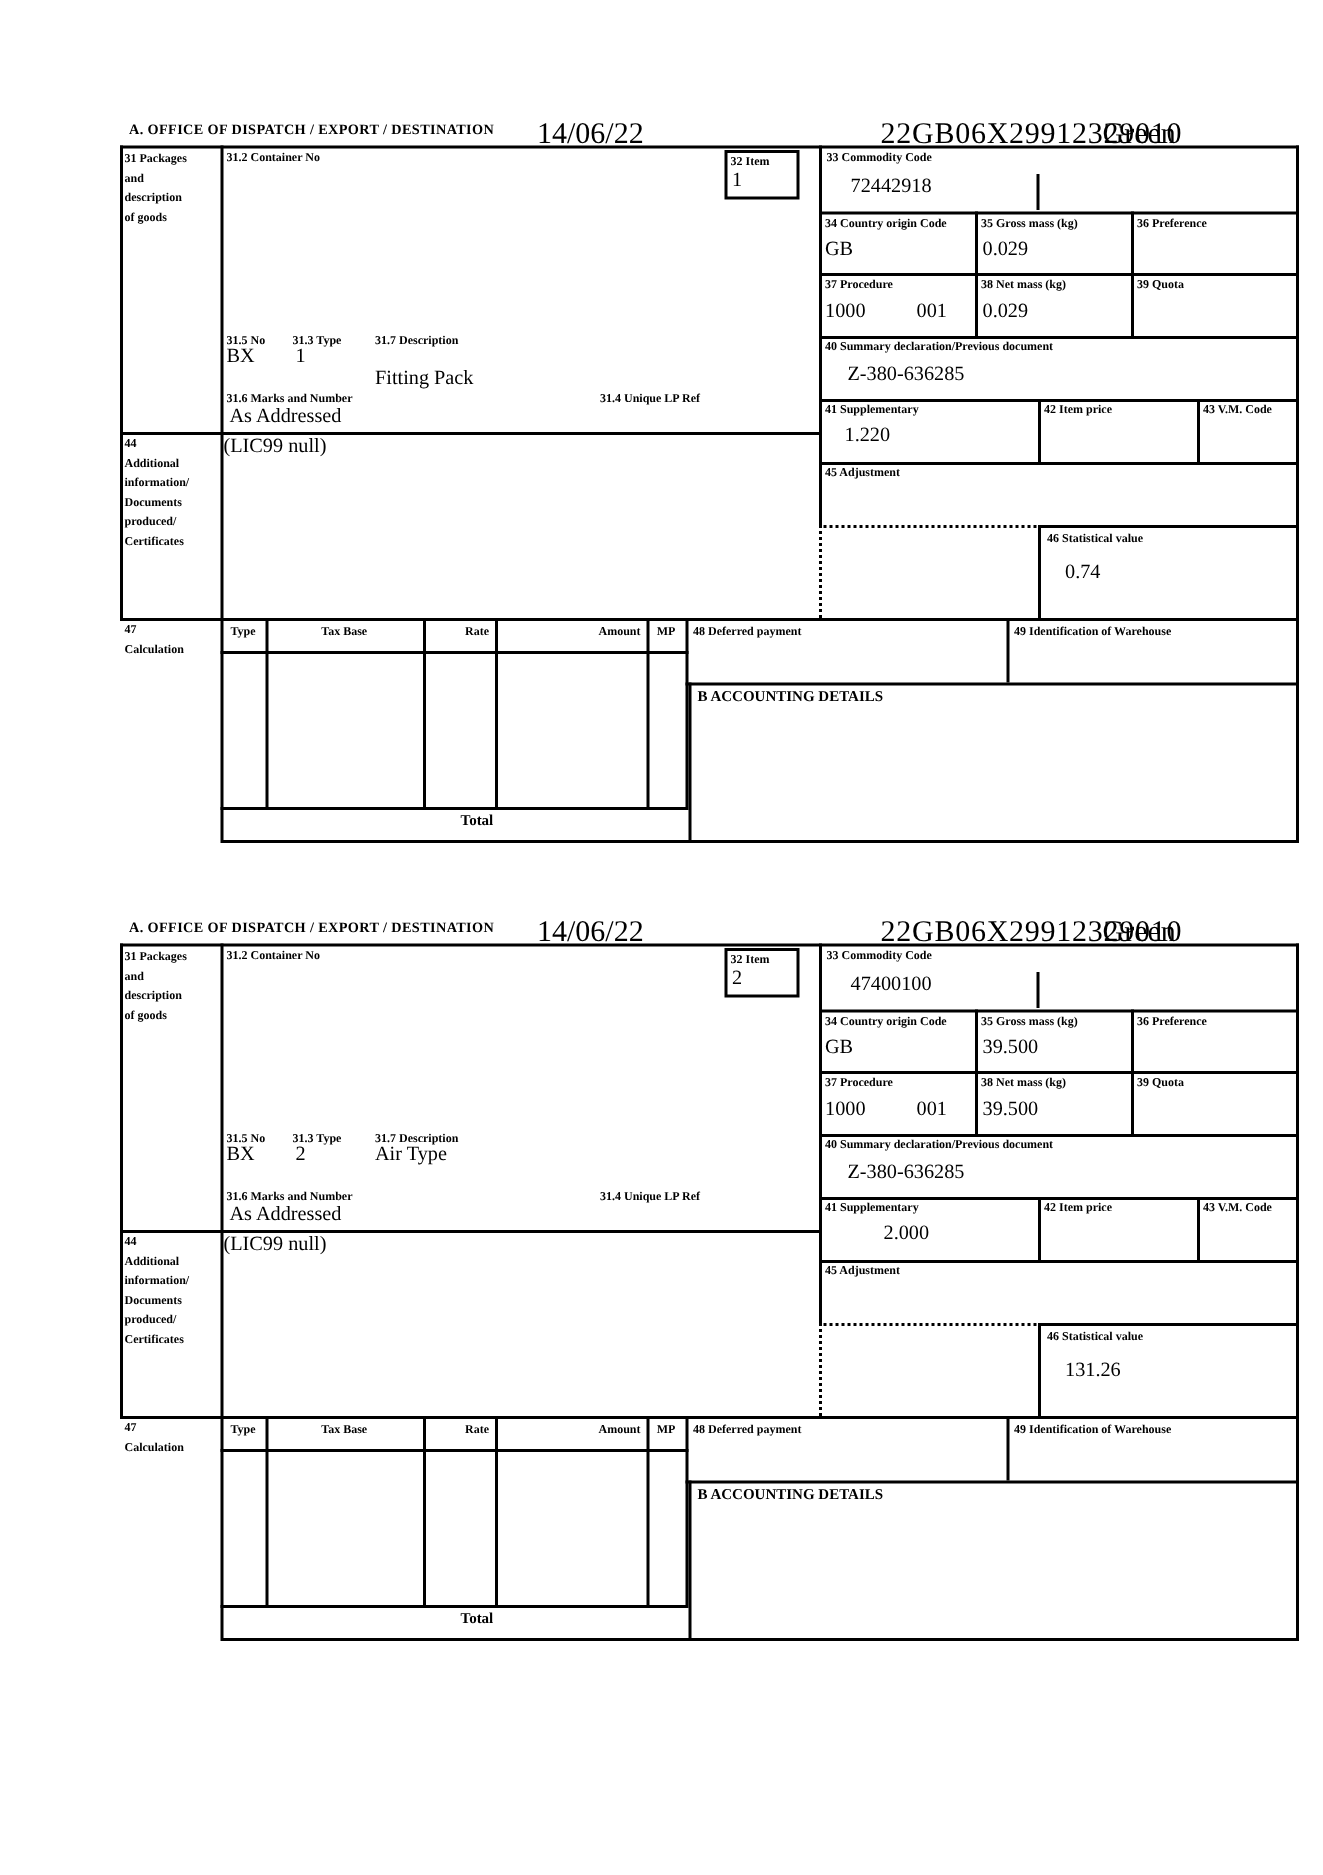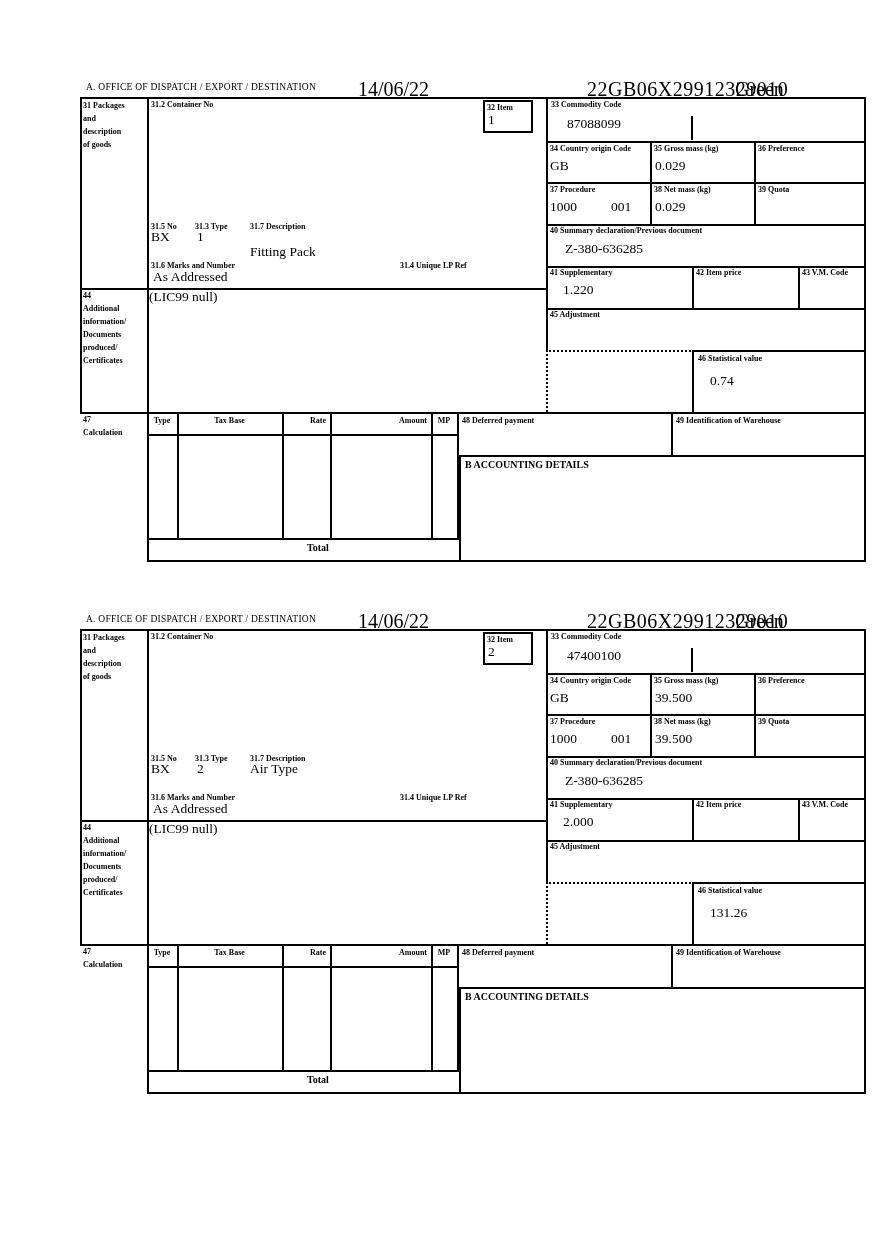--- a/index.html
+++ b/index.html
@@ -6,21 +6,21 @@
   html,body { width:882px; height:1250px; background:#ffffff; }
   body { position:relative; font-family:"Liberation Serif","DejaVu Serif",serif; color:#000; overflow:hidden; }
   .form { position:absolute; left:80px; width:786px; height:490px; }
   .h { position:absolute; display:block; height:0; border-top:2px solid #000; }
   .v { position:absolute; display:block; width:0; border-left:2px solid #000; }
   .dh { border-top:2px dotted #000; }
   .dv { border-left:2px dotted #000; }
   .lbl { position:absolute; font-weight:bold; font-size:8px; line-height:10px; white-space:nowrap; }
   .lblB { position:absolute; font-weight:bold; font-size:10px; white-space:nowrap; }
   .val { position:absolute; font-size:13.5px; line-height:15px; white-space:nowrap; }
-  .hdrL { position:absolute; font-weight:normal; font-size:9.5px; letter-spacing:0.25px; white-space:nowrap; }
+  .hdrL { position:absolute; font-weight:bold; font-size:9.5px; letter-spacing:0.25px; white-space:nowrap; }
   .hdrV { position:absolute; font-size:20px; white-space:nowrap; }
   .ctr { text-align:center; }
   .rgt { text-align:right; }
   .box32 { position:absolute; left:403px; top:22px; width:50px; height:33px; border:2px solid #000; }
 </style>
 </head>
 <body>
 
 <div id="forms-root">
 <div class="form" style="top: 78px;">
@@ -68,21 +68,21 @@
   <div class="lbl" style="left:3px;top:36px">and</div>
   <div class="lbl" style="left:3px;top:49px">description</div>
   <div class="lbl" style="left:3px;top:62px">of goods</div>
 
   <div class="lbl" style="left:71px;top:22px">31.2 Container No</div>
   <div class="box32">
     <div class="lbl" style="left:2px;top:1px">32 Item</div>
     <div class="val" style="left:3px;top:10px">1</div>
   </div>
   <div class="lbl" style="left:471px;top:22px">33 Commodity Code</div>
-  <div class="val" style="left:487px;top:38px">87088099</div>
+  <div class="val" style="left:487px;top:38px">72442918</div>
 
   <div class="lbl" style="left:71px;top:144px">31.5 No</div>
   <div class="lbl" style="left:115px;top:144px">31.3 Type</div>
   <div class="lbl" style="left:170px;top:144px">31.7 Description</div>
   <div class="val" style="left:71px;top:151px">BX</div>
   <div class="val" style="left:117px;top:151px">1</div>
   <div class="val" style="left:170px;top:166px">Fitting Pack</div>
 
   <div class="lbl" style="left:71px;top:183px">31.6 Marks and Number</div>
   <div class="lbl" style="left:320px;top:183px">31.4 Unique LP Ref</div>
@@ -206,21 +206,21 @@
   <div class="lbl" style="left:470px;top:107px">37 Procedure</div>
   <div class="lbl" style="left:574px;top:107px">38 Net mass (kg)</div>
   <div class="lbl" style="left:678px;top:107px">39 Quota</div>
   <div class="val" style="left:470px;top:121px">1000</div>
   <div class="val" style="left:531px;top:121px">001</div>
   <div class="val" style="left:575px;top:121px">39.500</div>
 
   <div class="lbl" style="left:470px;top:148px">40 Summary declaration/Previous document</div>
   <div class="val" style="left:485px;top:163px">Z-380-636285</div>
   <div class="lbl" style="left:470px;top:190px">41 Supplementary</div>
-  <div class="val" style="left:483px;top:204px">2.000</div>
+  <div class="val" style="left:509px;top:204px">2.000</div>
   <div class="lbl" style="left:616px;top:190px">42 Item price</div>
   <div class="lbl" style="left:722px;top:190px">43 V.M. Code</div>
   <div class="lbl" style="left:470px;top:232px">45 Adjustment</div>
   <div class="lbl" style="left:618px;top:276px">46 Statistical value</div>
   <div class="val" style="left:630px;top:295px">131.26</div>
 
   <div class="lbl" style="left:3px;top:213px">44</div>
   <div class="lbl" style="left:3px;top:226px">Additional</div>
   <div class="lbl" style="left:3px;top:239px">information/</div>
   <div class="lbl" style="left:3px;top:252px">Documents</div>

